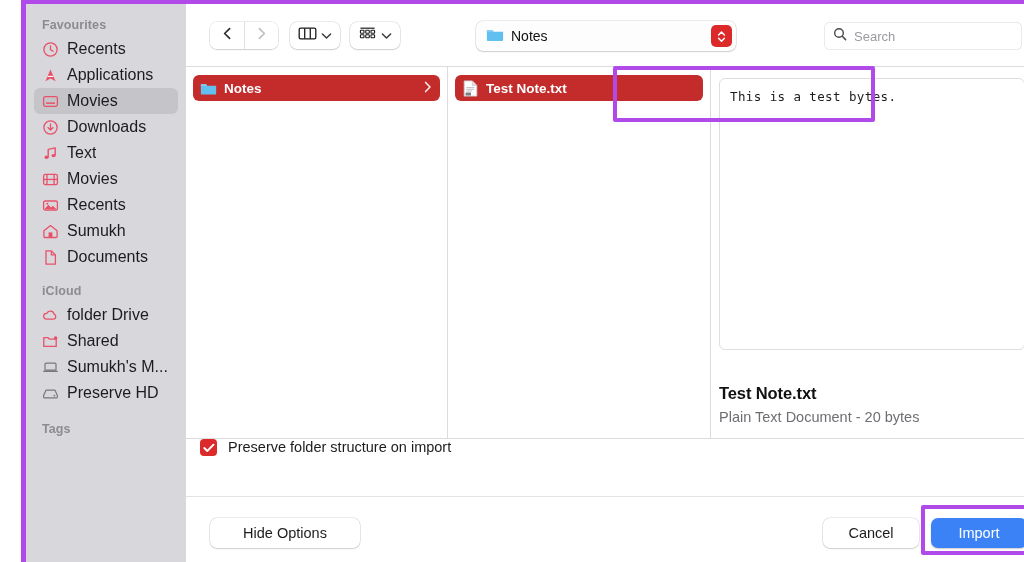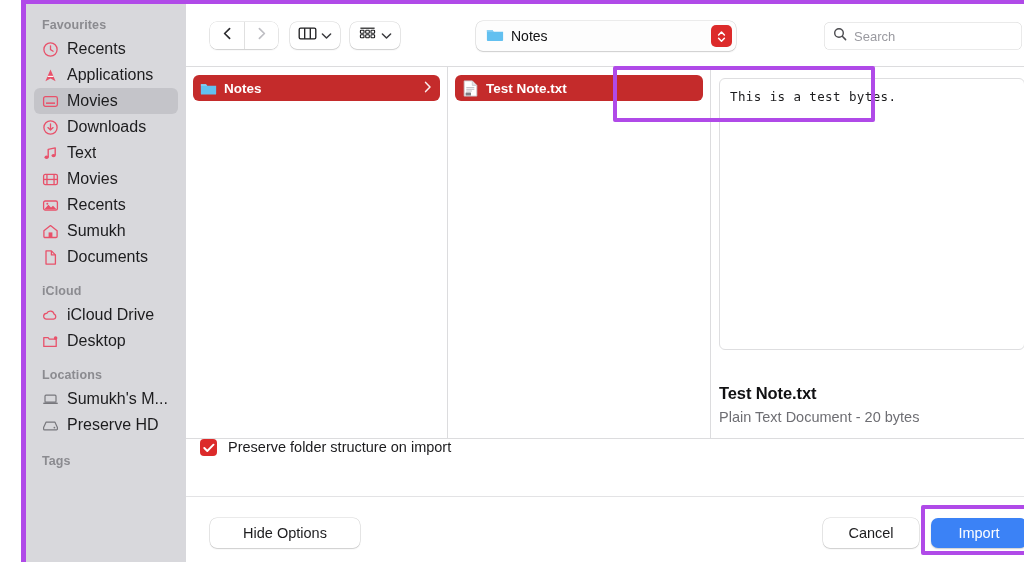--- a/index.html
+++ b/index.html
@@ -387,34 +387,33 @@
     </div>
 
     <div class="sb-header" style="padding-top:14px">iCloud</div>
 
     <div class="sb-row">
       <span class="sb-ico">
         <svg width="17" height="17" viewBox="0 0 17 17">
             <path d="M4.4 12.2a2.9 2.9 0 0 1 .3-5.8 3.9 3.9 0 0 1 7.4.8 2.6 2.6 0 0 1-.5 5z" fill="none" stroke="#e8516a" stroke-width="1.3" stroke-linejoin="round"></path>
           </svg>
       </span>
-      <span class="sb-label">iCloud Drive</span>
+      <span class="sb-label">folder Drive</span>
     </div>
 
     <div class="sb-row">
       <span class="sb-ico">
         <svg width="17" height="17" viewBox="0 0 17 17">
             <path d="M1.8 4.6h4.3l1.2 1.5h6.9v7.3H1.8z" fill="none" stroke="#e8516a" stroke-width="1.3" stroke-linejoin="round"></path>
             <circle cx="13.6" cy="5" r="1.8" fill="#e8516a"></circle>
           </svg>
       </span>
-      <span class="sb-label">Desktop</span>
-    </div>
-
-    <div class="sb-header" style="padding-top:14px">Locations</div>
+      <span class="sb-label">Shared</span>
+    </div>
+
 
     <div class="sb-row">
       <span class="sb-ico">
         <svg width="17" height="17" viewBox="0 0 17 17">
             <rect x="3" y="4.2" width="11" height="7" rx="1" fill="none" stroke="#77777c" stroke-width="1.2"></rect>
             <rect x="1.2" y="11.6" width="14.6" height="1.5" rx=".7" fill="#77777c"></rect>
           </svg>
       </span>
       <span class="sb-label">Sumukh's M...</span>
     </div>

